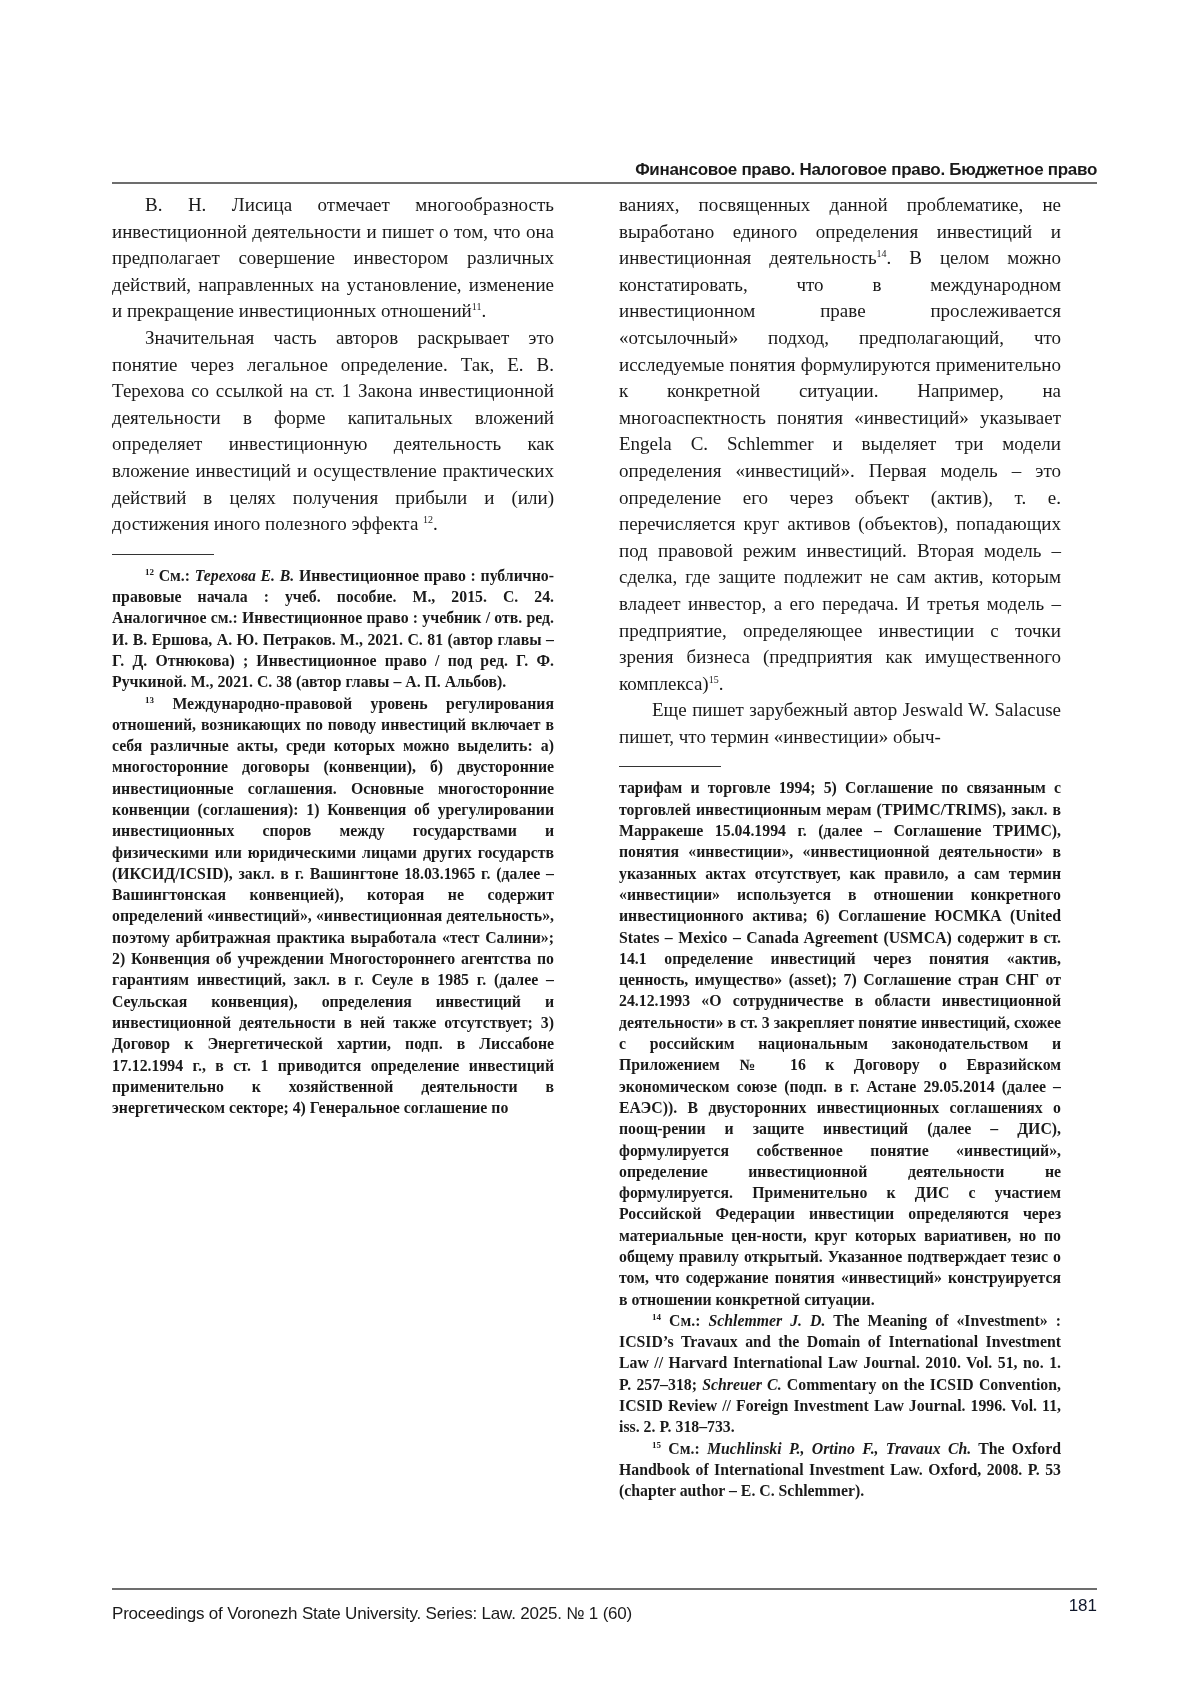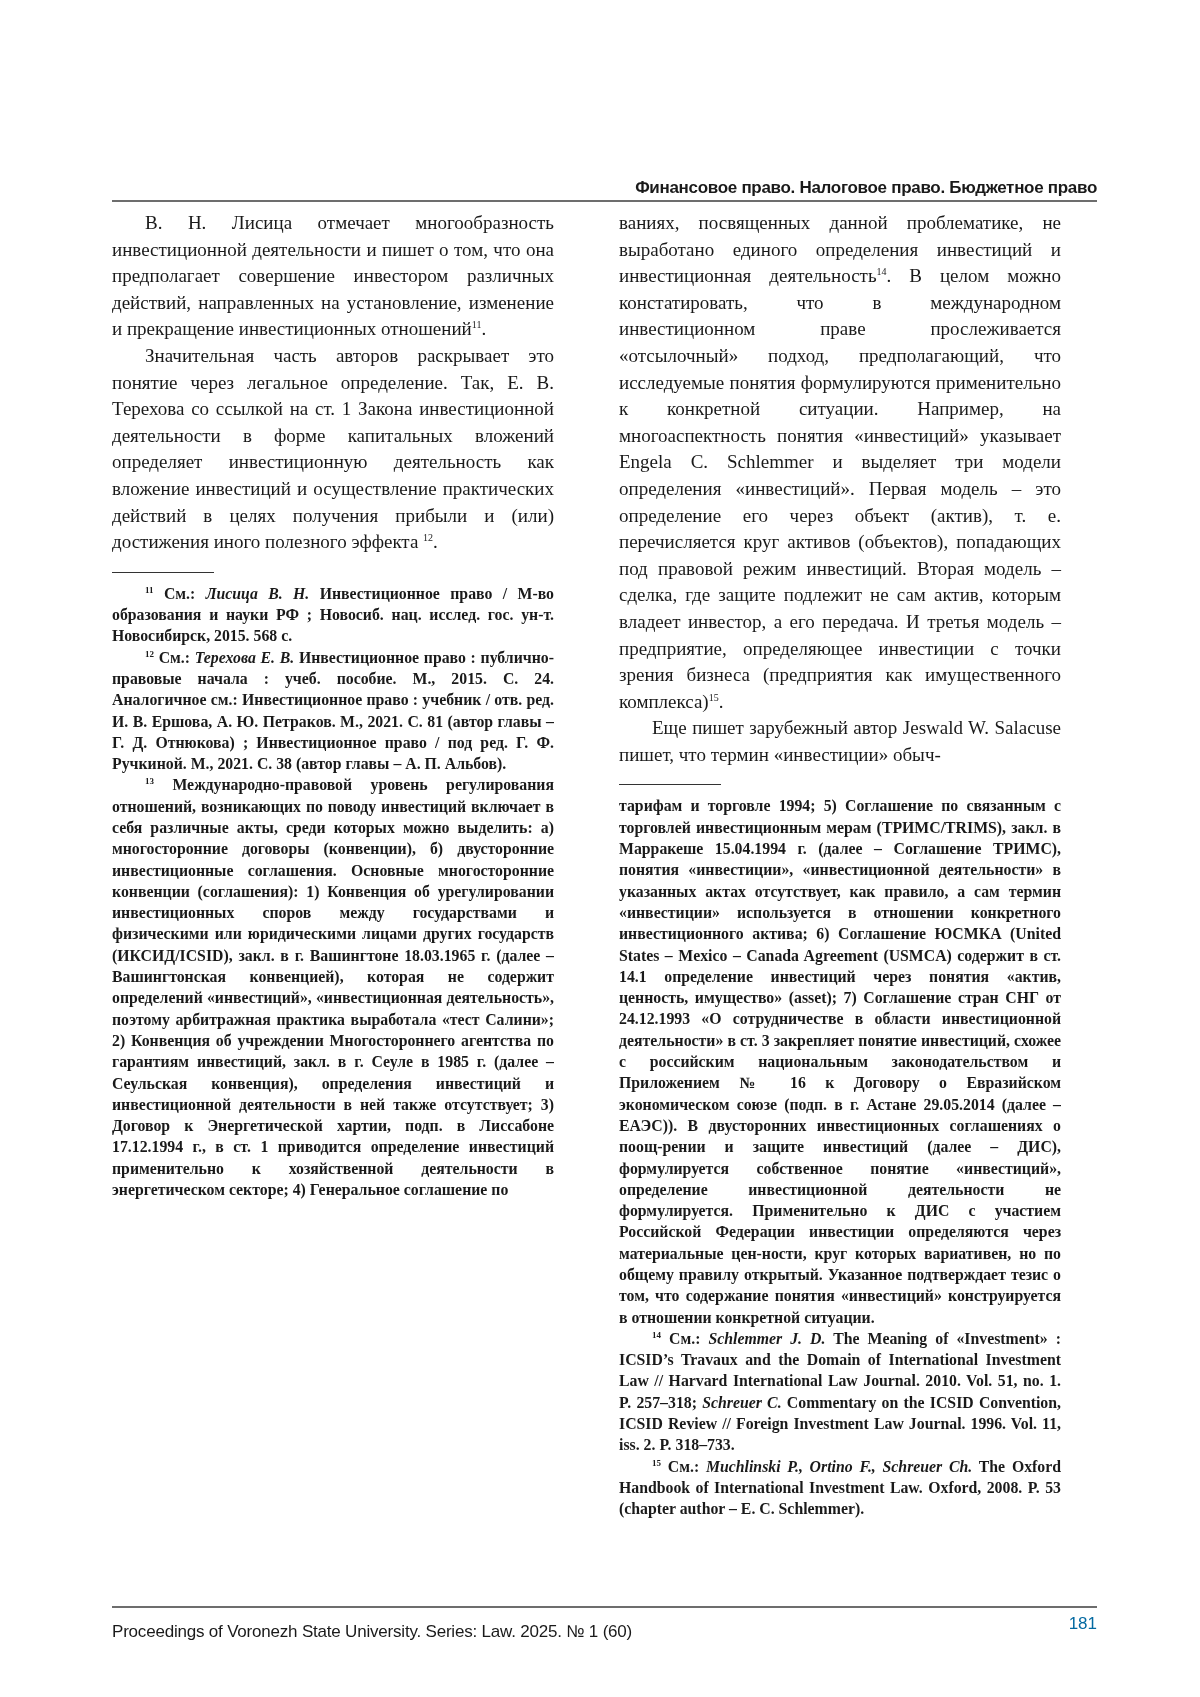--- a/index.html
+++ b/index.html
@@ -1,17 +1,17 @@
 <!DOCTYPE html>
 <html><head>
 <meta charset="utf-8">
 <style>
   html, body { margin: 0; padding: 0; background: #ffffff; }
   body { width: 1200px; height: 1697px; position: relative; overflow: hidden; color: #1a1a1a; }
-  .page { position: absolute; left: 0; top: 18px; width: 1200px; height: 1304px; border-radius: 9px; }
+  .page { position: absolute; left: 0; top: 0; width: 1200px; height: 1304px; border-radius: 9px; }
 
   .running-head {
     position: absolute; left: 112px; top: 160px; width: 985px;
     text-align: right;
     font-family: "Liberation Sans", "DejaVu Sans", sans-serif;
     font-weight: bold; font-size: 17px; letter-spacing: -0.3px;
     color: #1a1a1a;
   }
   .head-rule {
     position: absolute; left: 112px; top: 182px; width: 985px; height: 0;
@@ -47,58 +47,57 @@
     border-top: 2px solid #6d6d6d;
   }
   .journal-line {
     position: absolute; left: 112px; top: 1596px;
     font-family: "Liberation Sans", "DejaVu Sans", sans-serif;
     font-size: 17px; color: #1a1a1a; letter-spacing: -0.2px; margin-top: 8px;
   }
   .page-number {
     position: absolute; right: 103px; top: 1596px;
     font-family: "Liberation Sans", "DejaVu Sans", sans-serif;
-    font-size: 17px; color: #0369a1;
+    font-size: 17px; color: #0f172a;
   }
 </style>
 </head>
 <body>
 
 <div class="page">
 
   <div class="running-head">Финансовое право. Налоговое право. Бюджетное право</div>
   <div class="head-rule"></div>
 
   <div class="col left">
     <div class="body-text">
       <p class="indent"><span>В. Н. Лисица отмечает многообразность инвестиционной деятельности и пишет о том, что она предполагает совершение инвестором различных действий, направленных на установление, изменение и прекращение инвестиционных отношений</span><sup>11</sup><span>.</span></p>
       <p class="indent"><span>Значительная часть авторов раскрывает это понятие через легальное определение. Так, Е. В. Терехова со ссылкой на ст. 1 Закона инвестиционной деятельности в форме капитальных вложений определяет инвестиционную деятельность как вложение инвестиций и осуществление практических действий в целях получения прибыли и (или) достижения иного полезного эффекта </span><sup>12</sup><span>.</span></p>
     </div>
 
     <div class="fn-rule"></div>
 
     <div class="footnotes">
-      <p><sup>11</sup> <span>См.: </span><i>Лисица В. Н.</i><span> Инвестиционное право / М-во образования и науки РФ ; Новосиб. нац. исслед. гос. ун-т. Новосибирск, 2015. 568 с.</span></p>
       <p><sup>12</sup> <span>См.: </span><i>Терехова Е. В.</i><span> Инвестиционное право : публично-правовые начала : учеб. пособие. М., 2015. С. 24. Аналогичное см.: Инвестиционное право : учебник / отв. ред. И. В. Ершова, А. Ю. Петраков. М., 2021. С. 81 (автор главы – Г. Д. Отнюкова) ; Инвестиционное право / под ред. Г. Ф. Ручкиной. М., 2021. С. 38 (автор главы – А. П. Альбов).</span></p>
       <p><sup>13</sup> <span>Международно-правовой уровень регулирования отношений, возникающих по поводу инвестиций включает в себя различные акты, среди которых можно выделить: а) многосторонние договоры (конвенции), б) двусторонние инвестиционные соглашения. Основные многосторонние конвенции (соглашения): 1) Конвенция об урегулировании инвестиционных споров между государствами и физическими или юридическими лицами других государств (ИКСИД/ICSID), закл. в г. Вашингтоне 18.03.1965 г. (далее – Вашингтонская конвенцией), которая не содержит определений «инвестиций», «инвестиционная деятельность», поэтому арбитражная практика выработала «тест Салини»; 2) Конвенция об учреждении Многостороннего агентства по гарантиям инвестиций, закл. в г. Сеуле в 1985 г. (далее – Сеульская конвенция), определения инвестиций и инвестиционной деятельности в ней также отсутствует; 3) Договор к Энергетической хартии, подп. в Лиссабоне 17.12.1994 г., в ст. 1 приводится определение инвестиций применительно к хозяйственной деятельности в энергетическом секторе; 4) Генеральное соглашение по</span></p>
     </div>
   </div>
 
   <div class="col right">
     <div class="body-text">
       <p><span>ваниях, посвященных данной проблематике, не выработано единого определения инвестиций и инвестиционная деятельность</span><sup>14</sup><span>. В целом можно констатировать, что в международном инвестиционном праве прослеживается «отсылочный» подход, предполагающий, что исследуемые понятия формулируются применительно к конкретной ситуации.  Например, на многоаспектность понятия «инвестиций» указывает Engela C. Schlemmer и выделяет три модели определения «инвестиций». Первая модель – это определение его через объект (актив), т. е. перечисляется круг активов (объектов), попадающих под правовой режим инвестиций. Вторая модель – сделка, где защите подлежит не сам актив, которым владеет инвестор, а его передача. И третья модель – предприятие, определяющее инвестиции с точки зрения бизнеса (предприятия как имущественного комплекса)</span><sup>15</sup><span>.</span></p>
       <p class="indent"><span>Еще пишет зарубежный автор Jeswald W. Salacuse пишет, что термин «инвестиции» обыч-</span></p>
     </div>
 
     <div class="fn-rule"></div>
 
     <div class="footnotes">
       <p class="noindent"><span>тарифам и торговле 1994; 5) Соглашение по связанным с торговлей инвестиционным мерам (ТРИМС/TRIMS), закл. в Марракеше 15.04.1994 г. (далее – Соглашение ТРИМС), понятия «инвестиции», «инвестиционной деятельности» в указанных актах отсутствует, как правило, а сам термин «инвестиции» используется в отношении конкретного инвестиционного актива; 6) Соглашение ЮСМКА (United States – Mexico – Canada Agreement (USMCA) содержит в ст. 14.1 определение инвестиций через понятия «актив, ценность, имущество» (asset); 7) Соглашение стран СНГ от 24.12.1993 «О сотрудничестве в области инвестиционной деятельности» в ст. 3 закрепляет понятие инвестиций, схожее с российским национальным законодательством и Приложением № 16 к Договору о Евразийском экономическом союзе (подп. в г. Астане 29.05.2014 (далее – ЕАЭС)). В двусторонних инвестиционных соглашениях о поощ-рении и защите инвестиций (далее – ДИС), формулируется собственное понятие «инвестиций», определение инвестиционной деятельности не формулируется. Применительно к ДИС с участием Российской Федерации инвестиции определяются через материальные цен-ности, круг которых вариативен, но по общему правилу открытый. Указанное подтверждает тезис о том, что содержание понятия «инвестиций» конструируется в отношении конкретной ситуации.</span></p>
       <p><sup>14</sup> <span>См.: </span><i>Schlemmer J. D.</i><span> The Meaning of «Investment» : ICSID’s Travaux and the Domain of International Investment Law // Harvard International Law Journal. 2010. Vol. 51, no. 1. P. 257–318; </span><i>Schreuer C.</i><span> Commentary on the ICSID Convention, ICSID Review // Foreign Investment Law Journal. 1996. Vol. 11, iss. 2. P. 318–733.</span></p>
-      <p><sup>15</sup> <span>См.: </span><i>Muchlinski P., Ortino F., Schreuer Ch.</i><span> The Oxford Handbook of International Investment Law. Oxford, 2008. P. 53 (chapter author – E. C. Schlemmer).</span></p>
+      <p><sup>15</sup> <span>См.: </span><i>Muchlinski P., Ortino F., Travaux Ch.</i><span> The Oxford Handbook of International Investment Law. Oxford, 2008. P. 53 (chapter author – E. C. Schlemmer).</span></p>
     </div>
   </div>
 
   <div class="foot-rule"></div>
   <div class="journal-line">Proceedings of Voronezh State University. Series: Law. 2025. № 1 (60)</div>
   <div class="page-number">181</div>
 
 </div>
 
 </body></html>

